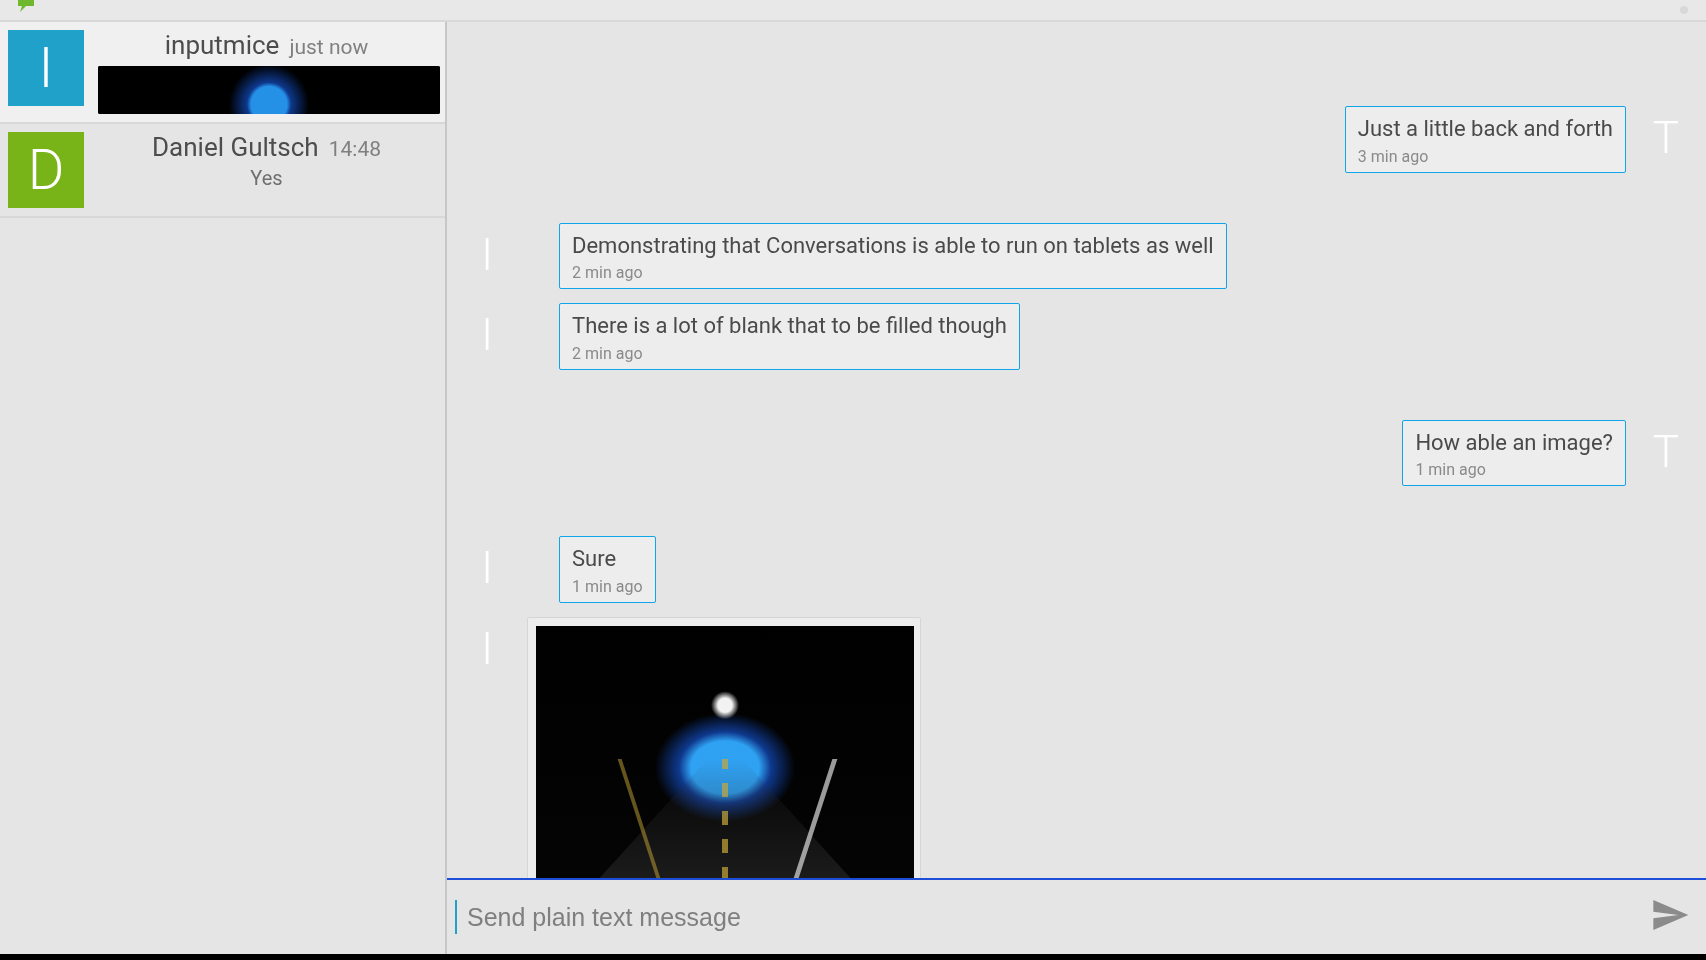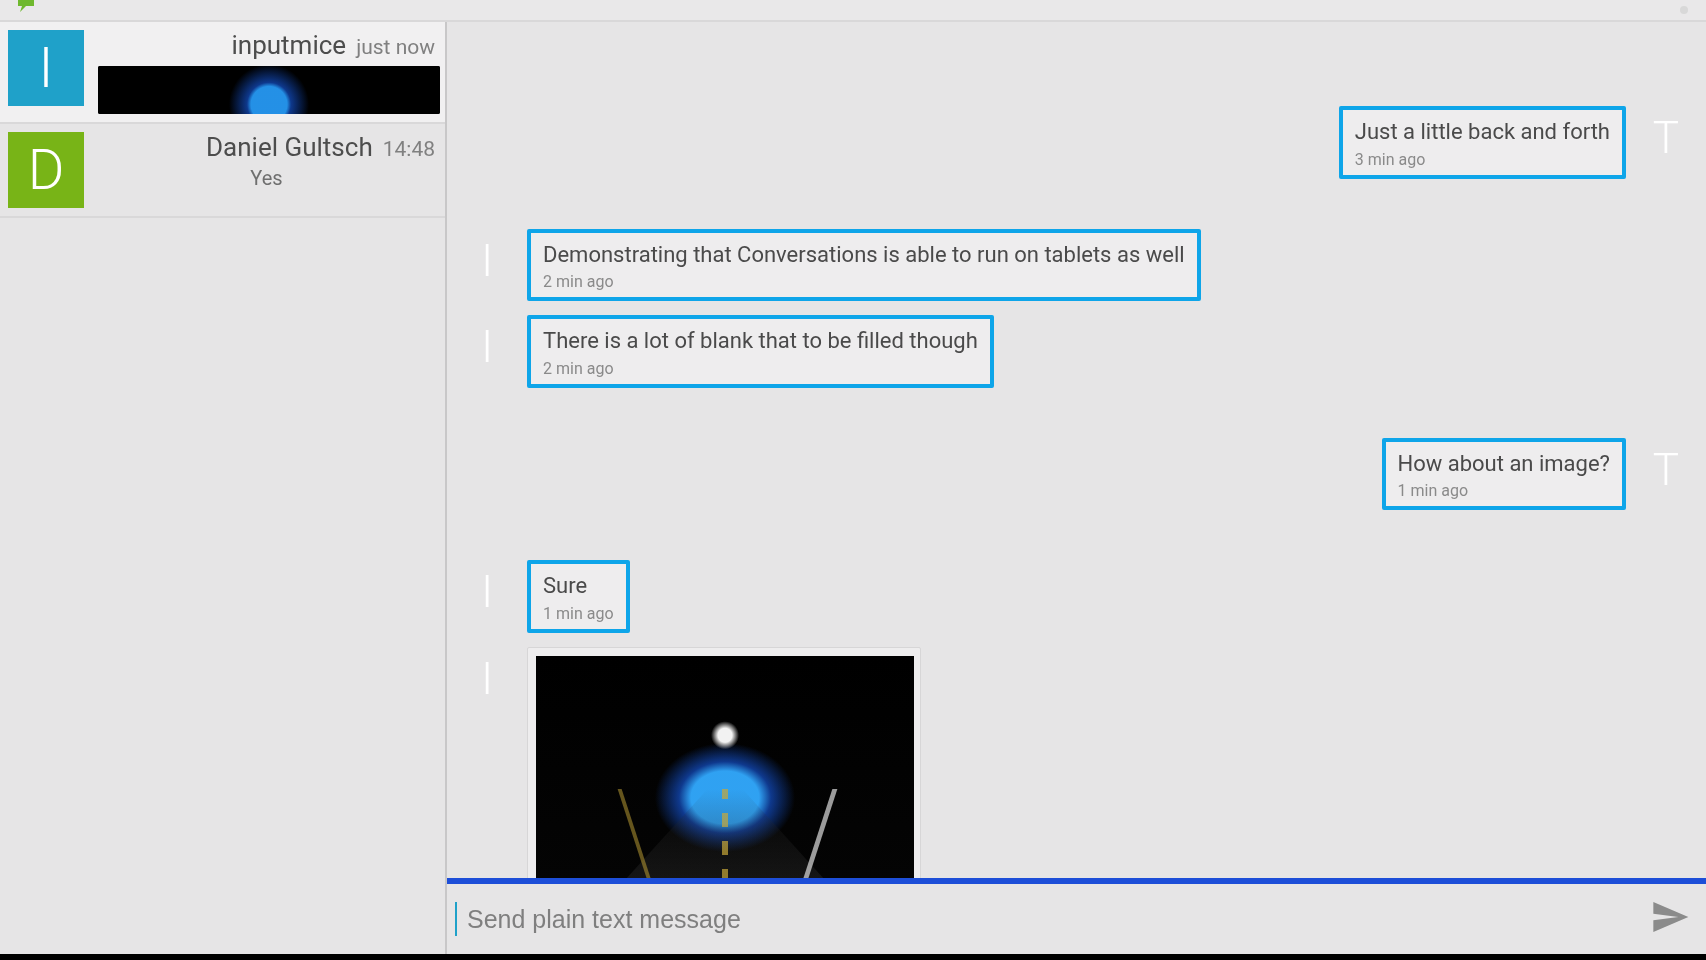--- a/index.html
+++ b/index.html
@@ -32,21 +32,21 @@
     border-bottom: 2px solid #d9d8d9; cursor: pointer;
   }
   .conv.active { background: #f1f0f1; }
   .conv .avatar {
     width: 76px; height: 76px; display: flex; align-items: center; justify-content: center;
     color: #fff; font-size: 56px; font-weight: 300;
   }
   .avatar.cyan  { background: #1fa1c9; }
   .avatar.green { background: #78b417; }
   .conv .info { flex: 1; min-width: 0; }
-  .conv .row1 { display: flex; align-items: baseline; justify-content: flex-end; gap: 10px; }
+  .conv .row1 { display: flex; align-items: baseline; justify-content: center; gap: 10px; }
   .conv .name { font-size: 26px; color: #4d4d4d; font-weight: 400; }
   .conv .time { font-size: 21px; color: #808080; white-space: nowrap; }
   .conv .preview-text { font-size: 20px; color: #6f6f6f; margin-top: 4px; text-align: center; }
   .conv .preview-thumb {
     margin-top: 6px; width: 342px; height: 48px; background: #000;
     position: relative; overflow: hidden; border-radius: 2px;
   }
   .tunnel-mini {
     position:absolute; inset:0;
     background:
@@ -59,22 +59,22 @@
   .messages { flex: 1; overflow: hidden; padding: 30px 8px 12px 8px; }
 
   .msg { display: flex; align-items: flex-start; gap: 8px; margin-bottom: 14px; }
   .msg.left  { justify-content: flex-start; }
   .msg.right { justify-content: flex-end; }
   .msg .mavatar {
     width: 64px; height: 64px; display: flex; align-items: center; justify-content: center;
     color: #fff; font-size: 44px; font-weight: 300; flex: none;
   }
   .bubble {
-    background: #eeedee; border: 4px solid #0ea5e9; border-radius: 2px;
-    padding: 8px 12px 6px 12px; max-width: 980px;
+    background: #eeedee; border: 1px solid #0ea5e9; border-radius: 2px;
+    padding: 8px 12px 6px 12px; max-width: 980px; margin-left: 32px;
   }
   .bubble .text { font-size: 22px; color: #4a4a4a; line-height: 1.25; }
   .bubble .meta { font-size: 16px; color: #8a8a8a; margin-top: 4px; }
   .msg.right .bubble .meta { text-align: left; }
 
   
   .img-bubble {
     background: #eeedee; border: 1px solid #d7d6d7; border-radius: 2px;
     padding: 8px; width: 394px;
   }
@@ -94,21 +94,21 @@
       linear-gradient(to top, rgba(40,40,40,0.8), rgba(0,0,0,0));
     clip-path: polygon(5% 100%, 45% 0, 55% 0, 95% 100%);
   }
   .lane-c { position:absolute; left:50%; bottom:0; width:6px; height:150px; transform:translateX(-50%);
             background: repeating-linear-gradient(to top, #c8a838 0 14px, transparent 14px 28px); opacity:.7;}
   .lane-r { position:absolute; left:72%; bottom:0; width:5px; height:150px; background:#ddd; transform:skewX(-18deg); opacity:.7;}
   .lane-l { position:absolute; left:28%; bottom:0; width:4px; height:150px; background:#c8a838; transform:skewX(18deg); opacity:.5;}
 
   
   .composer {
-    height: 76px; border-top: 6px solid #1d4ed8; background: #e6e5e6;
+    height: 76px; border-top: 2px solid #1d4ed8; background: #e6e5e6;
     display: flex; align-items: center; padding: 0 10px 0 6px; gap: 10px;
   }
   .composer .cursor { width: 2px; height: 34px; background: #1fa1c9; margin-left: 2px; }
   .composer input {
     flex: 1; border: none; outline: none; background: transparent;
     font-size: 25px; color: #4a4a4a;
   }
   .composer input::placeholder { color: #7f7f7f; }
   .send-btn { width: 52px; height: 52px; display:flex; align-items:center; justify-content:center; cursor:pointer; }
   .send-btn svg { fill: #8b8b8b; }
@@ -188,21 +188,21 @@
           <div class="bubble">
             <div class="text">There is a lot of blank that to be filled though</div>
             <div class="meta">2 min ago</div>
           </div>
         </div>
 
         <div class="spacer-md"></div>
 
         <div class="msg right">
           <div class="bubble">
-            <div class="text">How about an image?</div>
+            <div class="text">How able an image?</div>
             <div class="meta">1 min ago</div>
           </div>
           <div class="mavatar red">T</div>
         </div>
 
         <div class="spacer-md"></div>
 
         <div class="msg left">
           <div class="mavatar cyan">I</div>
           <div class="bubble">

